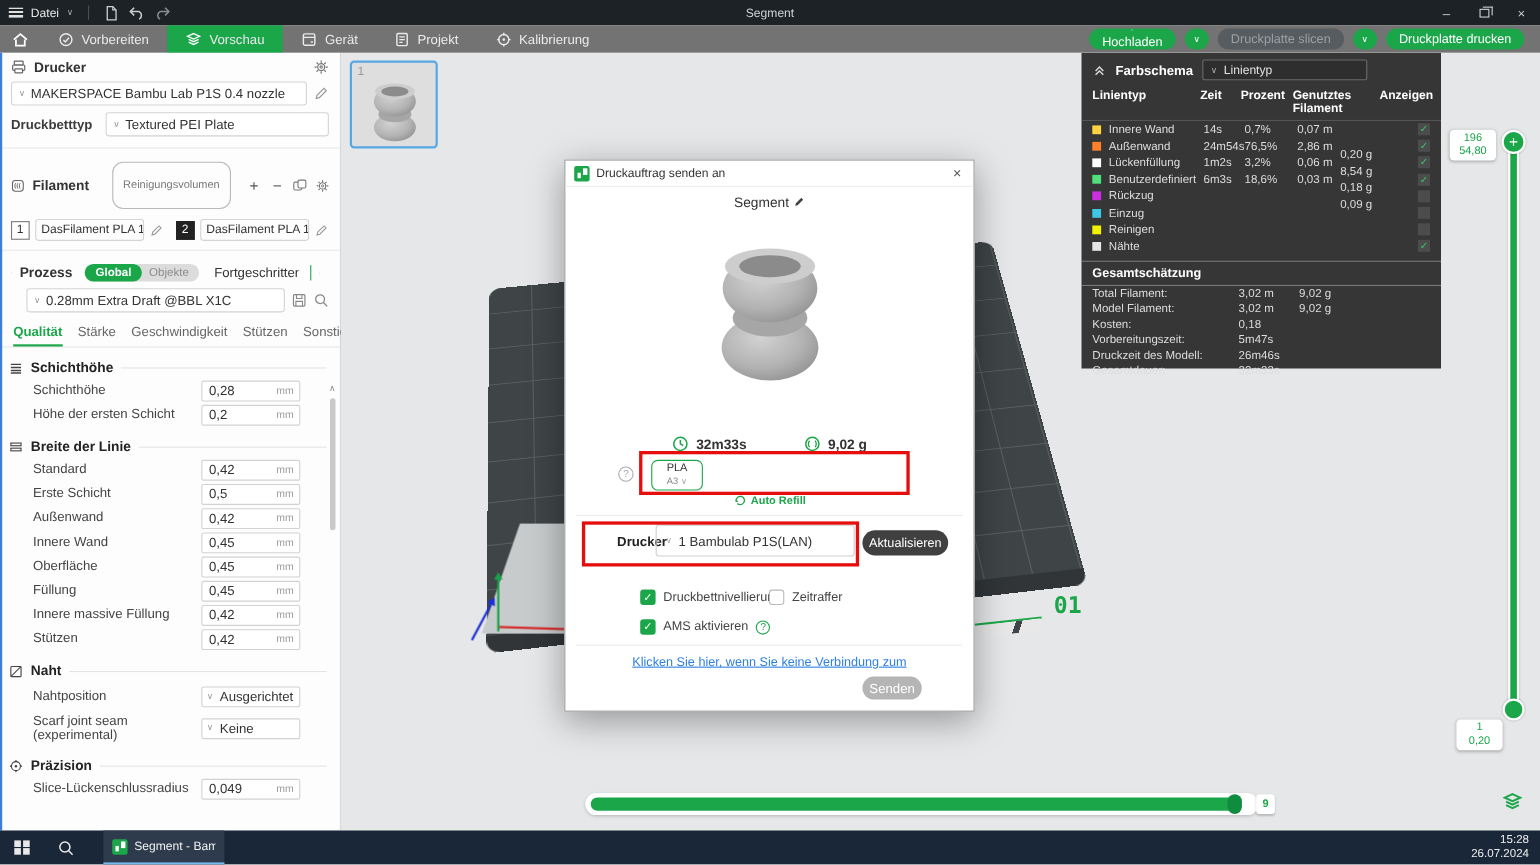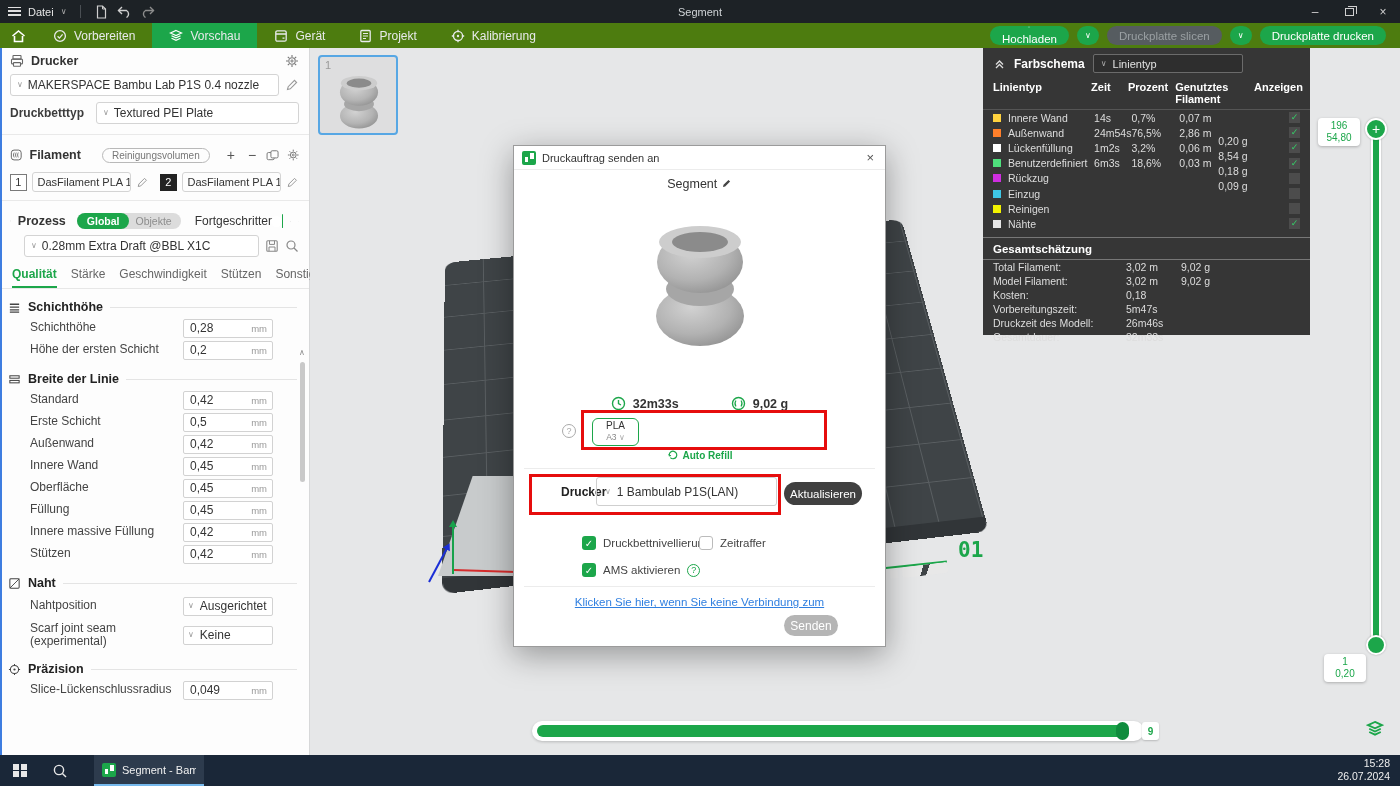--- a/index.html
+++ b/index.html
@@ -15,21 +15,21 @@
   .chev { font-size:8px; color:#aaa; line-height:1; }
   .tb-sep { width:1px; height:13px; background:#4a4f53; margin:0 6px; }
   .tb-ic { width:16px; height:16px; display:flex; align-items:center; justify-content:center; }
   .tb-title { position:absolute; left:0; right:0; text-align:center; font-size:11px; color:#cfd3d6; pointer-events:none; }
   .wctrl { position:absolute; right:0; top:0; height:23px; display:flex; }
   .wbtn { width:34px; height:23px; display:flex; align-items:center; justify-content:center; color:#cfcfcf; font-size:12px; }
   .restore-glyph { width:9px; height:8px; border:1px solid #cfcfcf; position:relative; }
   .restore-glyph::before { content:""; position:absolute; left:2px; top:-3px; width:8px; height:7px; border:1px solid #cfcfcf; border-left:none; border-bottom:none; }
 
   
-  .tabbar { position:absolute; left:0; top:23px; width:1400px; height:25px; background:#4d7c0f; display:flex; align-items:stretch; color:#e8eaeb; }
+  .tabbar { position:absolute; left:0; top:23px; width:1400px; height:25px; background:#737373; display:flex; align-items:stretch; color:#e8eaeb; }
   .home { width:36px; display:flex; align-items:center; justify-content:center; }
   .tab { display:flex; align-items:center; gap:7px; padding:0 17px; font-size:12px; cursor:pointer; }
   .tab.active { background:#1ca64a; }
   .tab svg { flex:0 0 auto; }
   .tb-actions { margin-left:auto; display:flex; align-items:center; gap:8px; padding-right:14px; }
   .pill { height:19px; border-radius:10px; display:flex; align-items:center; justify-content:center; gap:5px; font-size:11.5px; padding:0 12px; cursor:pointer;flex-direction:column; }
   .pill.green { background:#1ca64a; color:#fff; }
   .pill.gray { background:#565c60; color:#989fa0; color:#9aa0a3; }
   .mini { width:22px; height:19px; border-radius:10px; background:#1ca64a; color:#fff; display:flex; align-items:center; justify-content:center; font-size:8px; cursor:pointer; }
 
@@ -41,21 +41,21 @@
   .sidebar { position:absolute; left:0; top:0; width:310px; height:707px; background:#fdfdfd; border-right:1px solid #d7d8d9; color:#3c3c3c; }
   .sec-head { display:flex; align-items:center; gap:7px; padding:6px 10px 4px 10px; }
   .sec-head .t { font-size:12.5px; font-weight:bold; color:#333; }
   .sec-head .spacer { flex:1; }
   .inputrow { display:flex; align-items:center; gap:6px; padding:2px 10px; }
   .selbox { flex:1; height:22px; border:1px solid #d4d4d4; border-radius:3px; background:#fff; display:flex; align-items:center; gap:5px; padding:0 6px; font-size:12px; color:#333; overflow:hidden; white-space:nowrap; }
   .selbox .chev { color:#999; }
   .lblrow { display:flex; align-items:center; padding:4px 10px; gap:8px; }
   .lbl { font-size:12px; color:#3c3c3c; }
   .divider { height:1px; background:#e9e9e9; margin:6px 0; }
-  .pillbtn { border:1px solid #b9b9b9; border-radius:10px; font-size:10px; color:#777; padding:1px 9px; }
+  .pillbtn { border:1px solid #b9b9b9; border-radius:10px; font-size:10px; color:#777; padding:15px 9px; }
   .slotrow { display:flex; align-items:center; gap:5px; padding:5px 10px 2px 10px; }
   .slotidx { width:17px; height:17px; border:1px solid #7a7a7a; font-size:11px; display:flex; align-items:center; justify-content:center; color:#333; background:#fff; }
   .slotidx.dark { background:#222; color:#fff; border-color:#222; }
   .slotname { width:103px; height:20px; border:1px solid #d4d4d4; border-radius:3px; font-size:11px; color:#333; display:flex; align-items:center; padding:0 5px; white-space:nowrap; overflow:hidden; }
   .gtoggle { display:flex; background:#dcdcdc; border-radius:10px; font-size:10.5px; align-items:center; }
   .gtoggle .on { background:#1ca64a; color:#fff; border-radius:10px; padding:2px 10px; font-weight:bold; }
   .gtoggle .off { color:#8d8d8d; padding:2px 9px 2px 6px; }
   .switch { width:27px; height:14px; border-radius:8px; background:#1ca64a; position:relative; }
   .switch::after { content:""; position:absolute; right:1.5px; top:1.5px; width:11px; height:11px; border-radius:50%; background:#fff; }
   .adv { font-size:12px; color:#333; }

